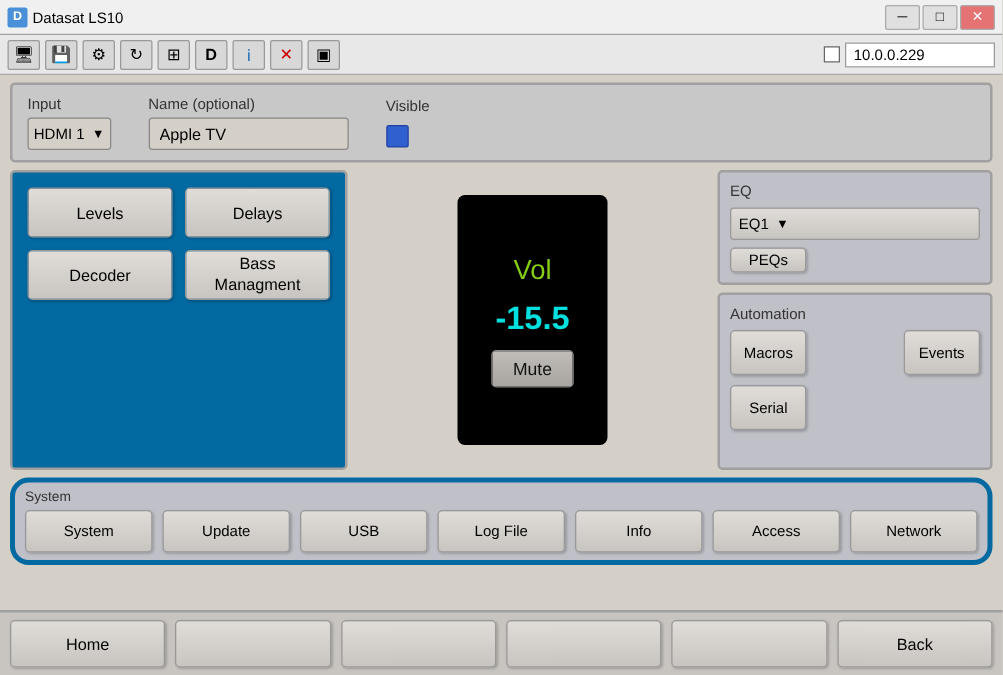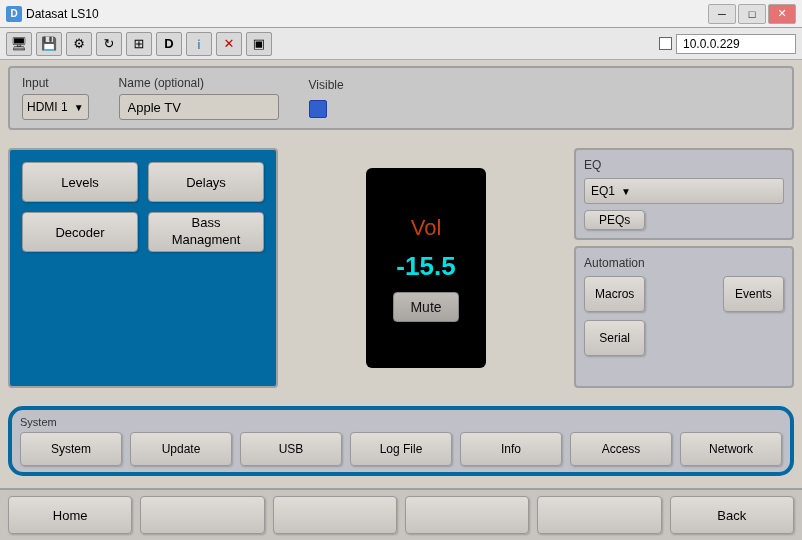--- a/index.html
+++ b/index.html
@@ -82,21 +82,21 @@
       padding: 2px 6px;
       font-size: 12px;
       width: 120px;
     }
 
     
     .main {
       padding: 6px 8px;
       display: flex;
       flex-direction: column;
-      gap: 18px;
+      gap: 6px;
     }
 
     
     .top-panel {
       background: #c8c8c8;
       border: 2px solid #a0a0a0;
       border-radius: 4px;
       padding: 8px 12px;
       display: flex;
       align-items: center;
@@ -185,21 +185,21 @@
       border-radius: 6px;
       width: 120px;
       height: 200px;
       display: flex;
       flex-direction: column;
       align-items: center;
       justify-content: center;
       gap: 10px;
     }
     .vol-label {
-      color: #c2410c;
+      color: #84cc16;
       font-size: 22px;
       font-weight: normal;
     }
     .vol-value {
       color: #00e0e0;
       font-size: 26px;
       font-weight: bold;
     }
     .mute-btn {
       background: linear-gradient(to bottom, #c0bdb8, #a8a5a0);

